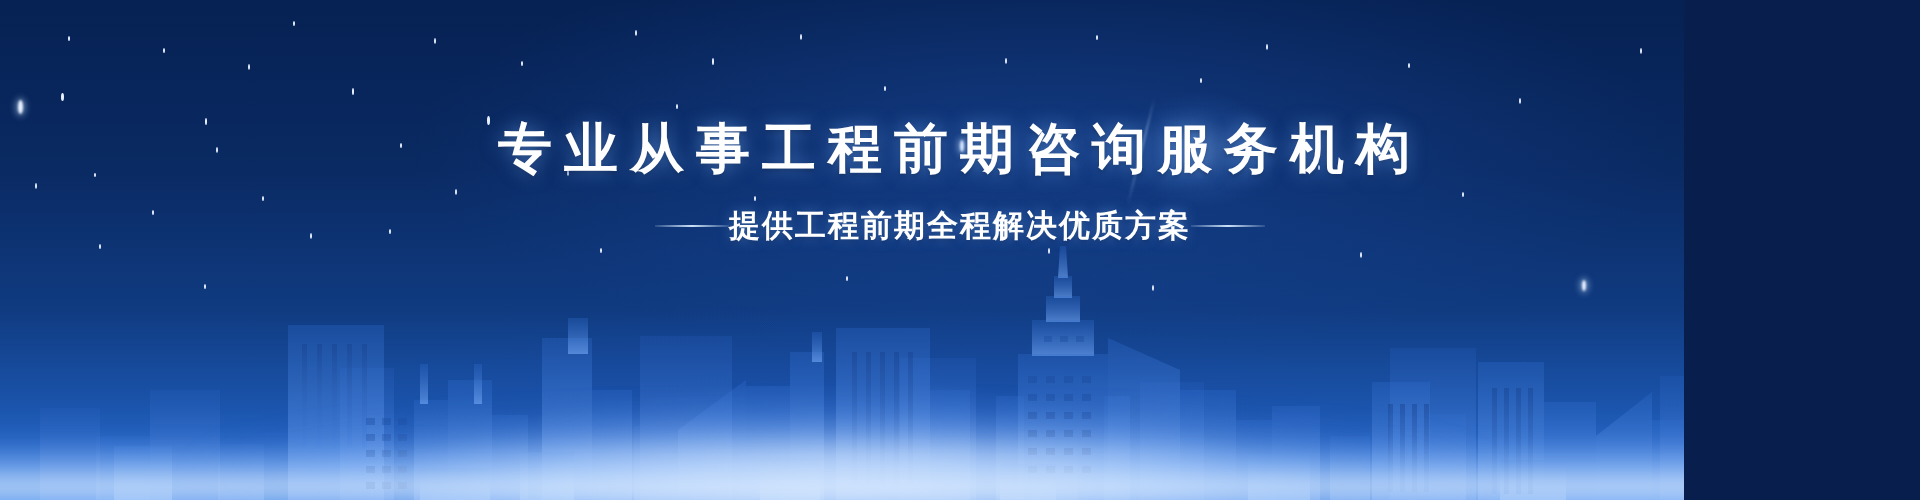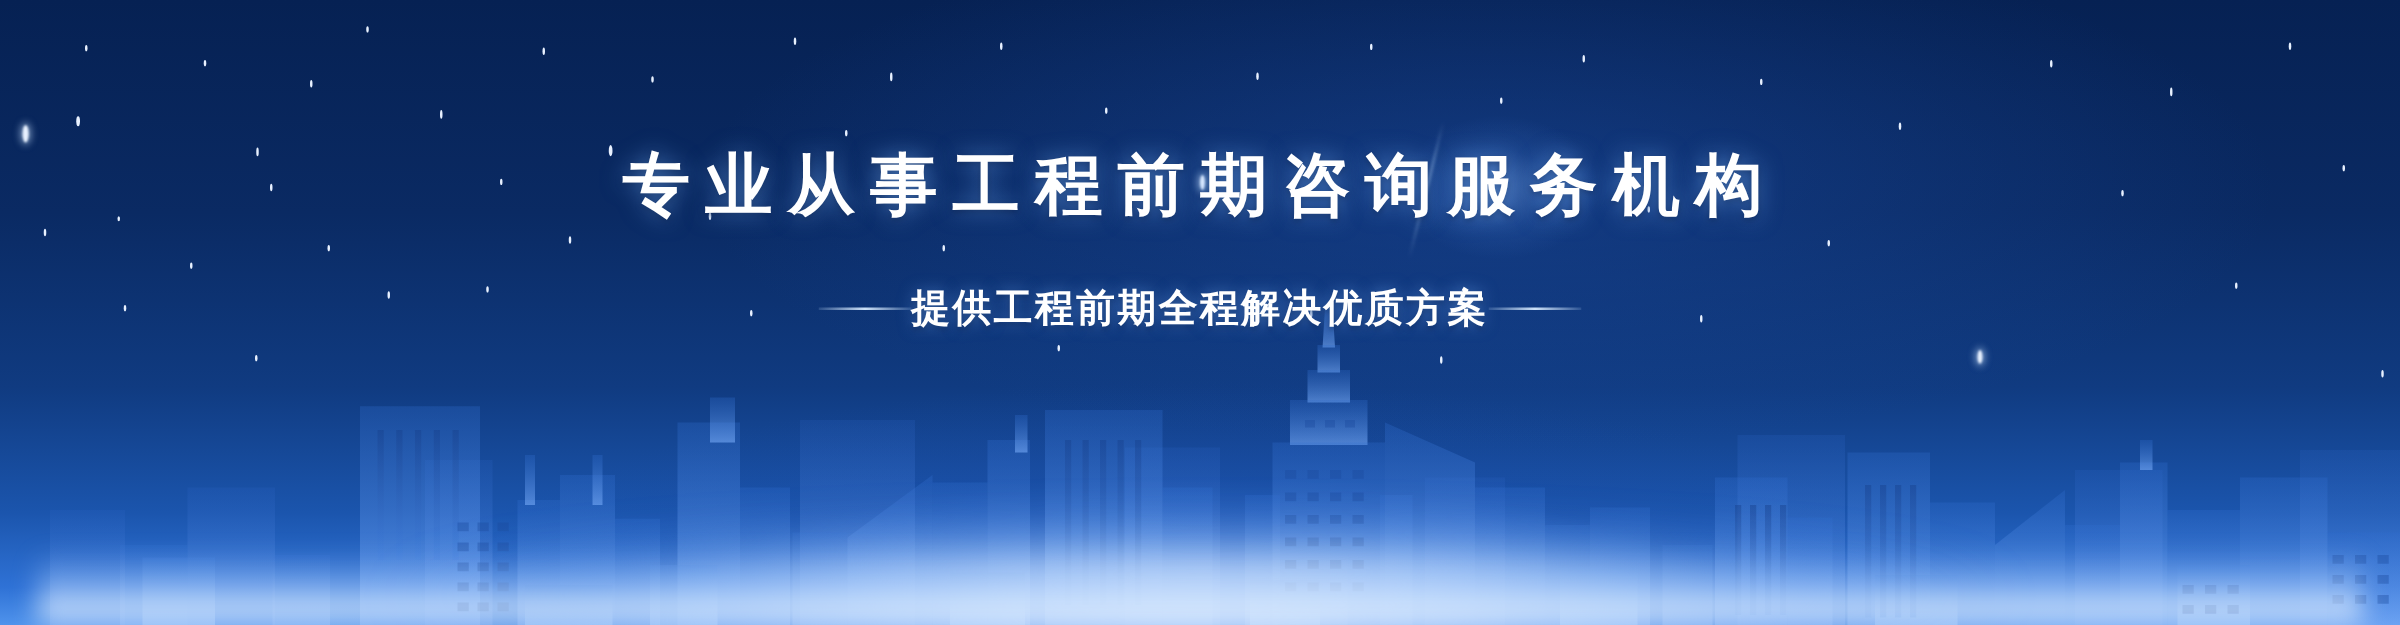--- a/index.html
+++ b/index.html
@@ -7,21 +7,21 @@
     margin: 0;
     padding: 0;
     background: #081f4d;
   }
   body {
     font-family: "Liberation Sans", "DejaVu Sans", sans-serif;
   }
 
   .banner {
     position: relative;
-    width: 1920px;
+    width: 1684px;
     height: 500px;
     overflow: hidden;
     background: #737373;
   }
 
   
   .sky {
     position: absolute;
     inset: 0;
     background:
@@ -139,21 +139,20 @@
   }
 
   .subtitle-row {
     position: absolute;
     left: 0;
     top: 205px;
     width: 100%;
     display: flex;
     align-items: center;
     justify-content: center;
-    margin-top: 21px;
   }
   .dash {
     display: block;
     width: 74px;
     height: 2px;
     background: linear-gradient(90deg, rgba(190,220,255,0.15) 0%, rgba(215,235,255,0.95) 50%, rgba(190,220,255,0.15) 100%);
   }
   .subtitle {
     font-size: 31px;
     font-weight: bold;

